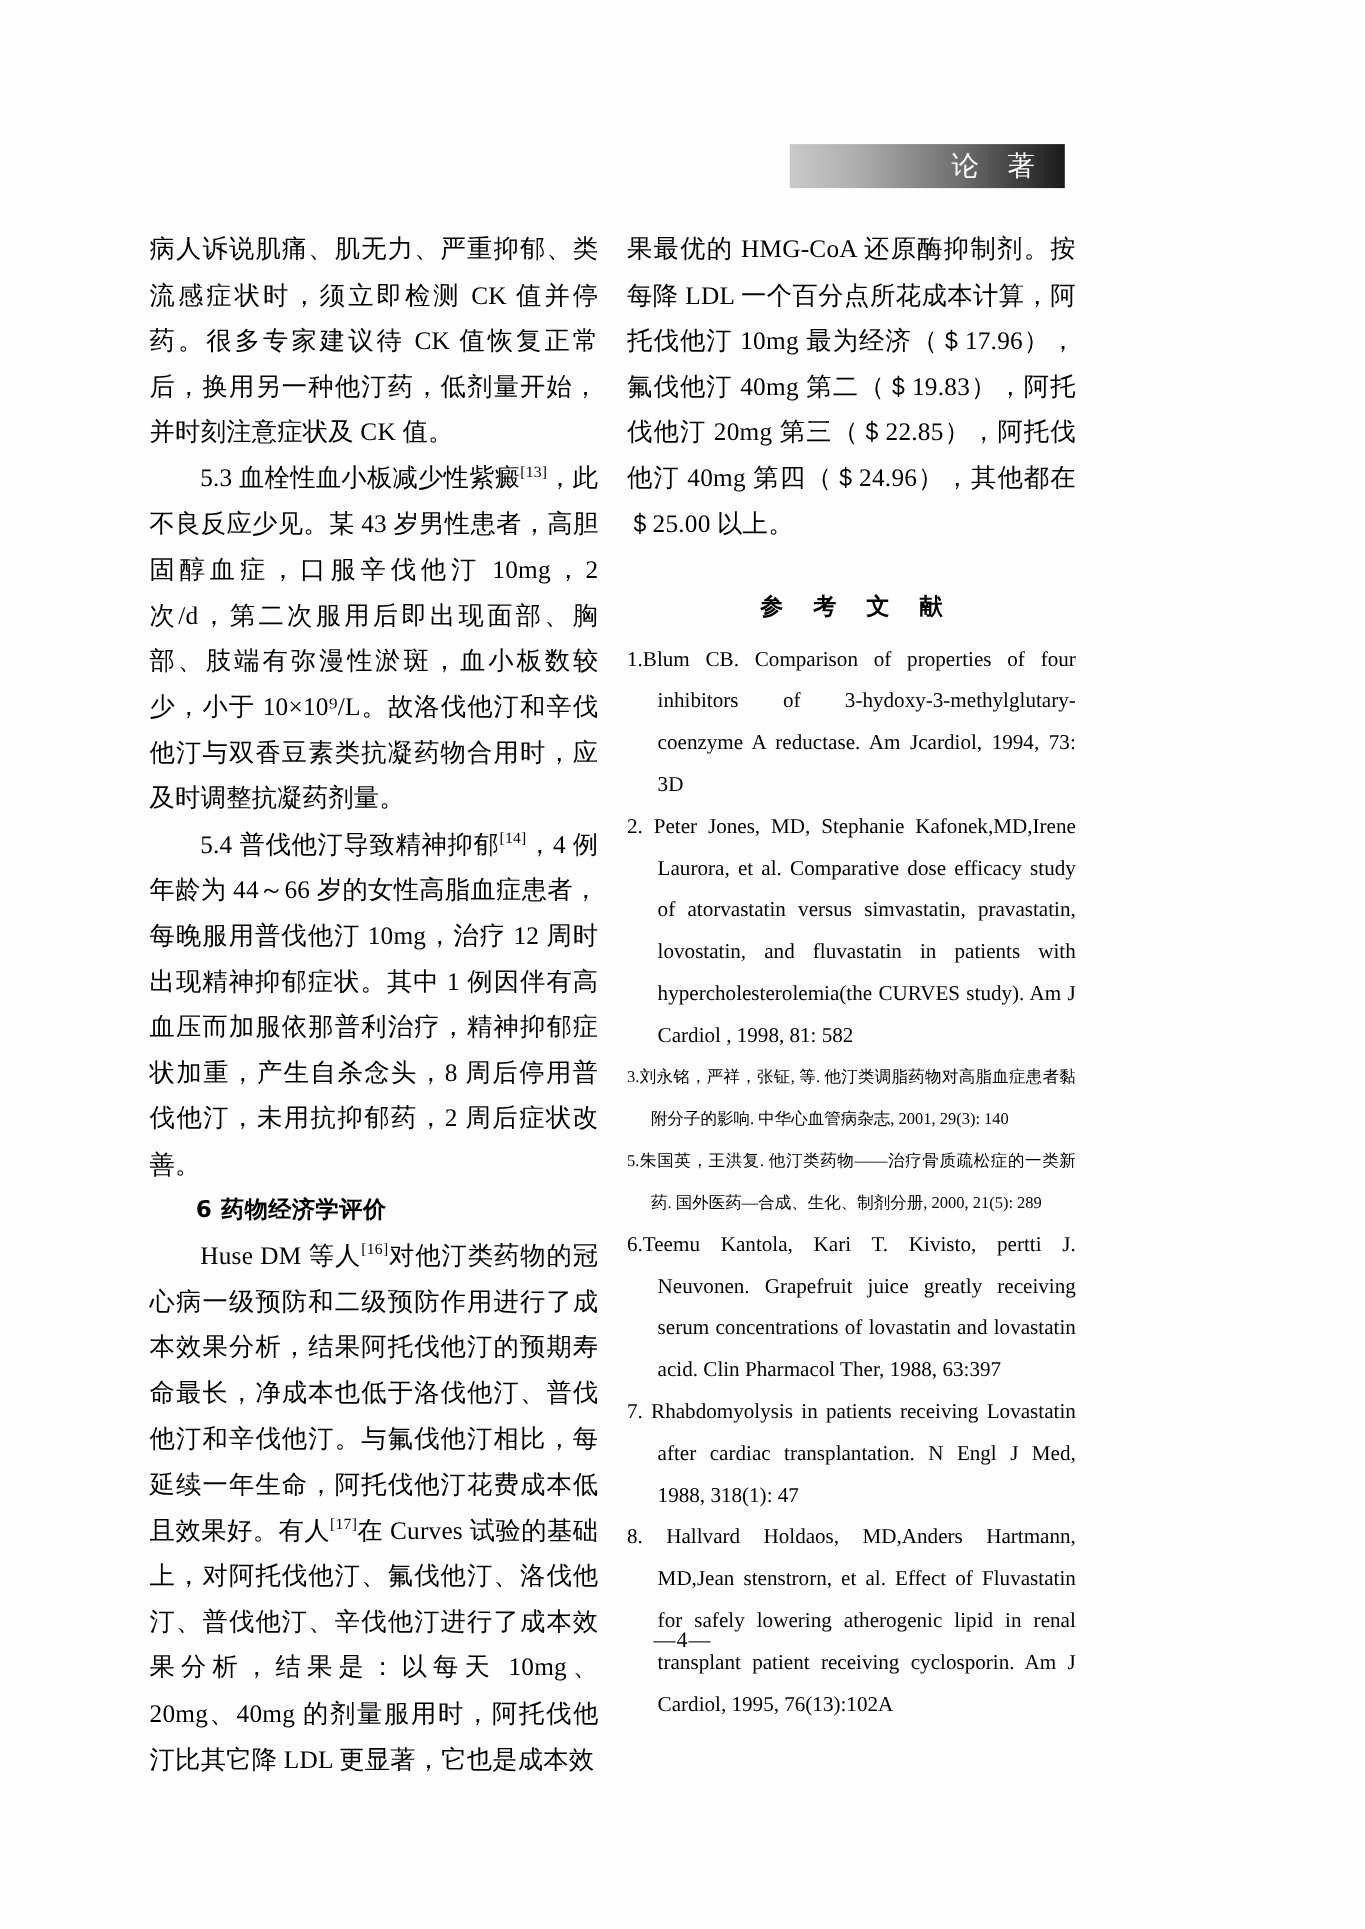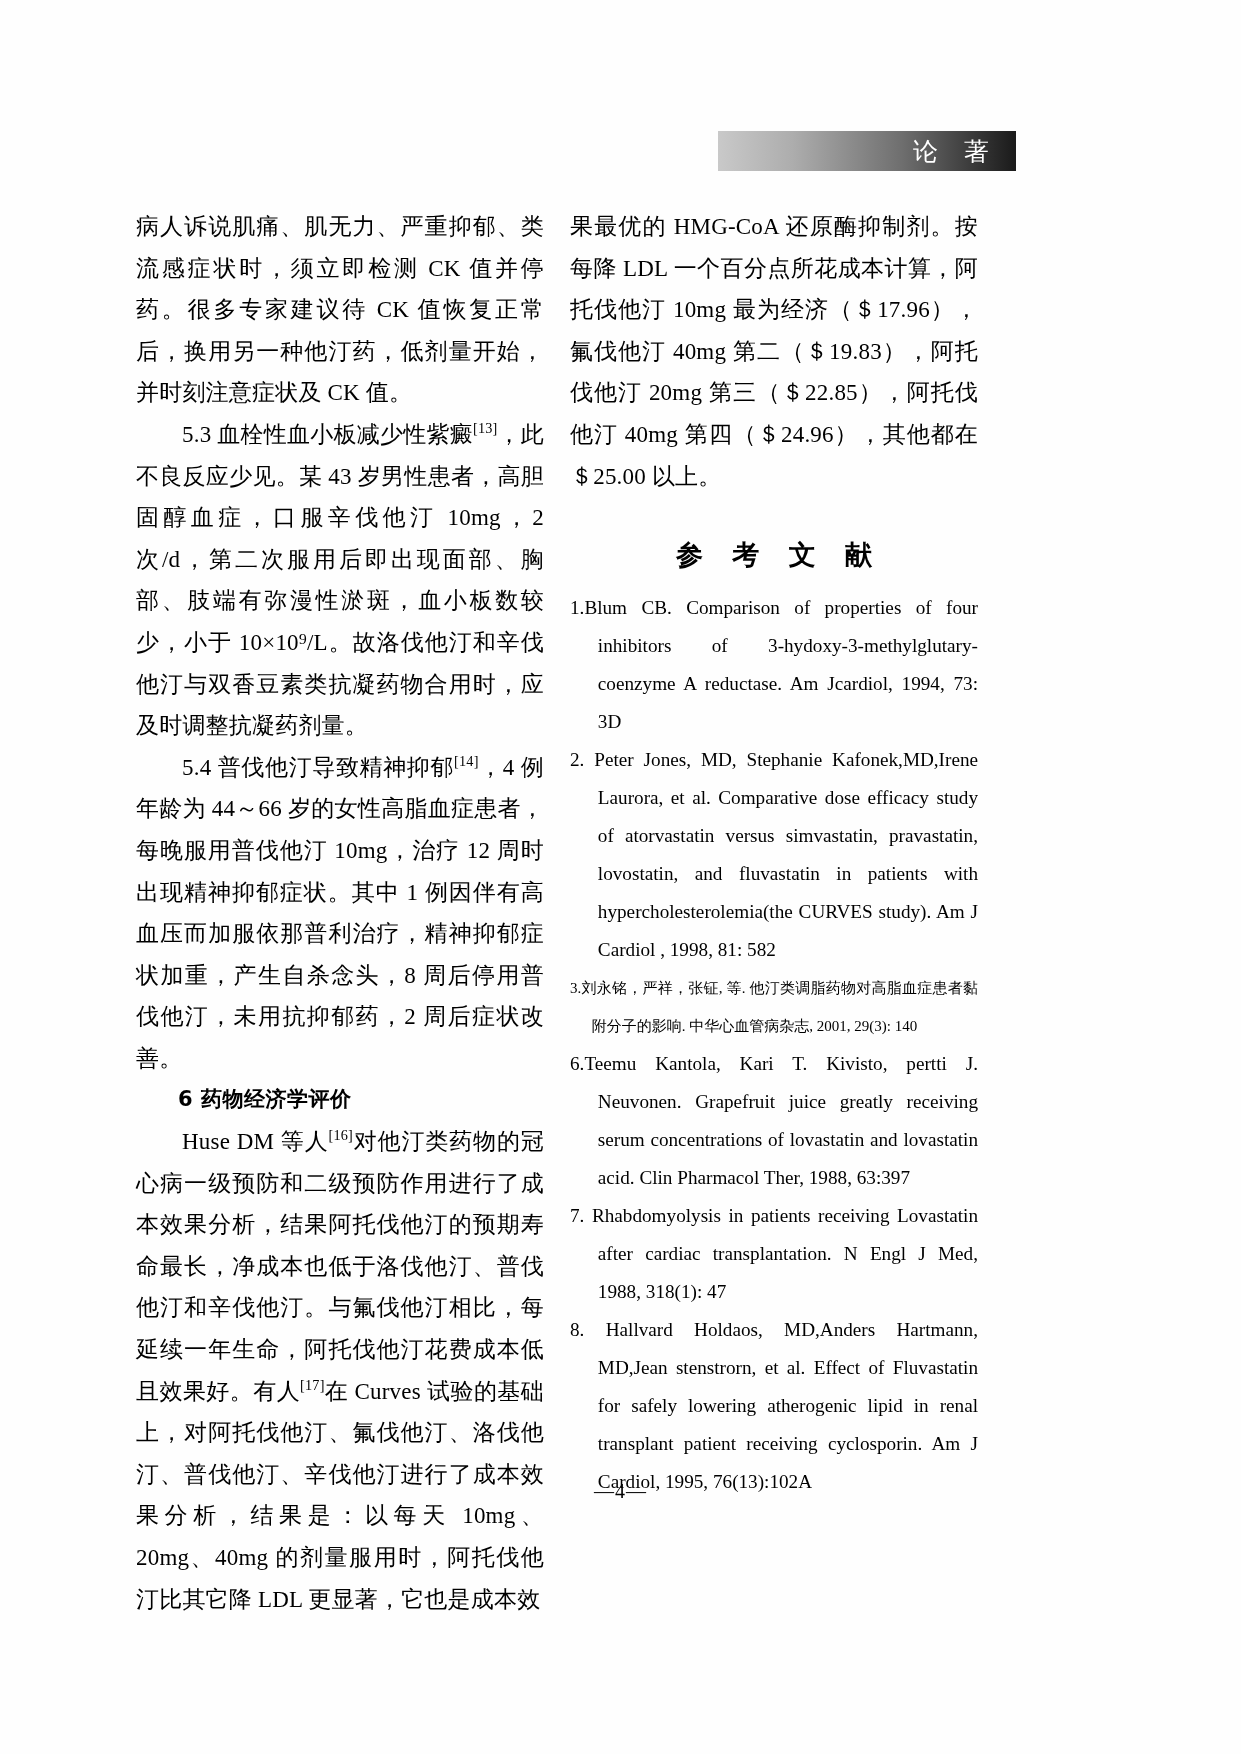--- a/index.html
+++ b/index.html
@@ -18,21 +18,20 @@
   }
 
   
   .header-band {
     position: absolute;
     left: 718px;
     top: 131px;
     width: 250px;
     height: 40px;
     background: linear-gradient(to right, #c9c9c9 0%, #adadad 25%, #6e6e6e 62%, #1a1a1a 100%);
-    padding-left: 48px;
   }
   .header-band .band-title {
     position: absolute;
     right: 18px;
     top: 50%;
     transform: translateY(-50%);
     color: #ffffff;
     font-family: "DejaVu Sans", "Liberation Sans", sans-serif;
     font-size: 25px;
     letter-spacing: 9px;
@@ -73,21 +72,21 @@
     font-weight: bold;
     line-height: 41.6px;
     margin: 0;
     text-indent: 2em;
     letter-spacing: 0.5px;
   }
 
   
   .ref-head {
     font-family: "DejaVu Sans", "Liberation Sans", sans-serif;
-    font-size: 27px;
+    font-size: 21px;
     font-weight: bold;
     text-align: center;
     letter-spacing: 10px;
     margin: 40px 0 16px 0;
     padding-left: 10px;
   }
 
   
   .ref-list {
     list-style: none;
@@ -150,20 +149,21 @@
     <h2 class="ref-head">参 考 文 献</h2>
 
     <ol class="ref-list">
       <li class="ref-item"><span class="ref-num">1.</span><span>Blum CB. Comparison of properties of four inhibitors of 3-hydoxy-3-methylglutary-coenzyme A reductase. Am Jcardiol, 1994, 73: 3D</span></li>
 
       <li class="ref-item"><span class="ref-num">2. </span><span>Peter Jones, MD, Stephanie Kafonek,MD,Irene Laurora, et al. Comparative dose efficacy study of atorvastatin versus simvastatin, pravastatin, lovostatin, and fluvastatin in patients with hypercholesterolemia(the CURVES study). Am J Cardiol , 1998, 81: 582</span></li>
 
       <li class="ref-item cjk-ref"><span class="ref-num">3.</span><span>刘永铭，严祥，张钲, 等. 他汀类调脂药物对高脂血症患者黏附分子的影响. 中华心血管病杂志, 2001, 29(3): 140</span></li>
 
 
+      <li class="ref-item cjk-ref"><span class="ref-num">5.</span><span>朱国英，王洪复. 他汀类药物——治疗骨质疏松症的一类新药. 国外医药—合成、生化、制剂分册, 2000, 21(5): 289</span></li>
 
       <li class="ref-item"><span class="ref-num">6.</span><span>Teemu Kantola, Kari T. Kivisto, pertti J. Neuvonen. Grapefruit juice greatly receiving serum concentrations of lovastatin and lovastatin acid. Clin Pharmacol Ther, 1988, 63:397</span></li>
 
       <li class="ref-item"><span class="ref-num">7. </span><span>Rhabdomyolysis in patients receiving Lovastatin after cardiac transplantation. N Engl J Med, 1988, 318(1): 47</span></li>
 
       <li class="ref-item"><span class="ref-num">8. </span><span>Hallvard Holdaos, MD,Anders Hartmann, MD,Jean stenstrorn, et al. Effect of Fluvastatin for safely lowering atherogenic lipid in renal transplant patient receiving cyclosporin. Am J Cardiol, 1995, 76(13):102A</span></li>
     </ol>
 
   </div>
 

